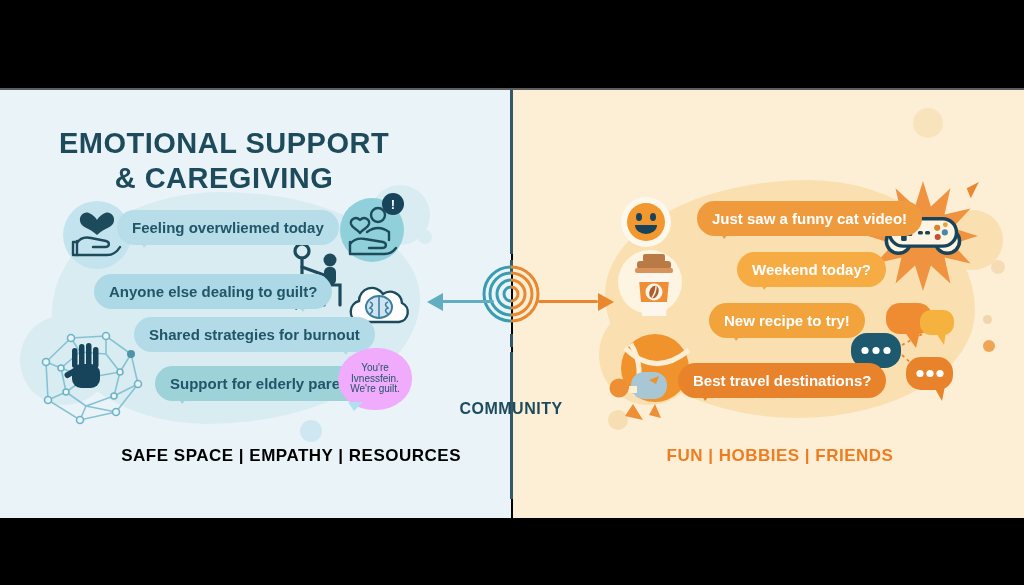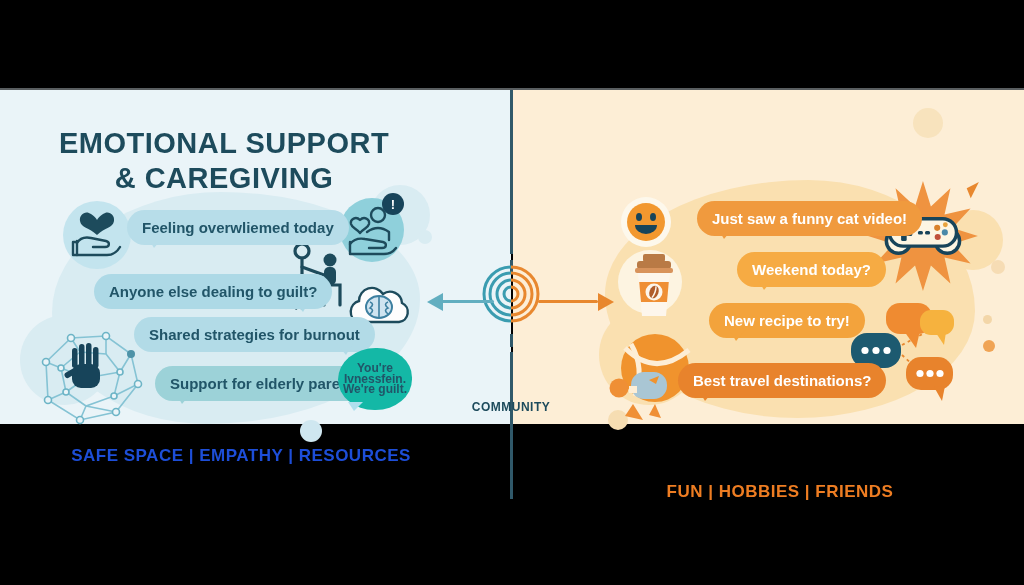--- a/index.html
+++ b/index.html
@@ -1,44 +1,44 @@
 <!DOCTYPE html>
 <html><head>
 <meta charset="utf-8">
 <style>
   html,body{margin:0;padding:0;background:#000;}
   .frame{position:relative;width:1024px;height:585px;background:#000;overflow:hidden;
          font-family:"Liberation Sans","DejaVu Sans",sans-serif;}
   .stage{position:absolute;top:88px;left:0;width:1024px;height:409px;border-top:2px solid #595e60;}
-  .panel{position:absolute;top:0;height:334px;}
+  .panel{position:absolute;top:0;height:428px;}
   .panel-left{left:0;width:511px;background:#eaf4f8;}
   .panel-right{left:513px;width:511px;background:#fdeed6;}
   .divider{position:absolute;left:510px;width:3px;background:#30596a;}
   .blob{position:absolute;}
   .title{position:absolute;text-align:center;font-weight:800;letter-spacing:.5px;}
   .title-left{left:24px;top:36px;width:400px;font-size:29px;line-height:35px;color:#1d4b5c;}
   .bubble{position:absolute;display:inline-flex;align-items:center;justify-content:center;
           height:35px;padding:0 15px;border-radius:18px;font-weight:700;font-size:15px;
           white-space:nowrap;background:var(--bc);}
   .bubble::after{content:'';position:absolute;bottom:-10px;left:20px;width:0;height:0;
           border:7px solid transparent;border-top:12px solid var(--bc);border-right-width:10px;}
   .bubble.tail-right::after{left:auto;right:22px;border-right-width:7px;border-left-width:10px;}
   .bubble-teal{color:#215568;}
   .bubble-orange{color:#ffffff;text-align:center;}
   .footer{position:absolute;top:356px;text-align:center;font-weight:800;font-size:17px;letter-spacing:.5px;}
-  .footer-left{left:21px;width:440px;color:#1d4ed8;}
+  .footer-left{left:21px;width:440px;color:#000000;text-align:right;}
   .footer-right{left:560px;width:440px;color:#ee7d22;}
   .circle{position:absolute;border-radius:50%;}
   .community-label{position:absolute;left:431px;top:310px;width:160px;text-align:center;
-          font-weight:800;font-size:12px;color:#1d4b5c;letter-spacing:.5px;}
+          font-weight:800;font-size:16px;color:#1d4b5c;letter-spacing:.5px;}
   .arrow-shaft{position:absolute;height:3px;border-radius:2px;}
   .arrow-head{position:absolute;width:0;height:0;border:9px solid transparent;}
-  .mini-bubble{position:absolute;left:338px;top:258px;width:74px;height:62px;background:#14b8a6;
+  .mini-bubble{position:absolute;left:338px;top:258px;width:74px;height:62px;background:#f0abfc;
           border-radius:52% 48% 50% 50%;display:flex;flex-direction:column;align-items:center;
-          justify-content:center;font-weight:700;font-size:12px;line-height:10.5px;color:#215568;text-align:center;}
+          justify-content:center;font-weight:400;font-size:10px;line-height:10.5px;color:#215568;text-align:center;}
   .mini-bubble::after{content:'';position:absolute;bottom:-7px;left:10px;border:6px solid transparent;
           border-top:9px solid #b0dfee;border-right-width:9px;}
   .badge{position:absolute;width:22px;height:22px;border-radius:50%;background:#17445a;color:#fff;
           display:flex;align-items:center;justify-content:center;font-weight:800;font-size:13px;}
   .abs{position:absolute;}
 </style>
 </head>
 <body>
 
 <div class="frame">
@@ -128,21 +128,21 @@
         <g fill="#17445a">
           <rect x="44" y="38" width="28" height="24" rx="9"></rect>
           <rect x="44" y="22" width="5.5" height="20" rx="2.7"></rect>
           <rect x="51" y="18" width="5.5" height="24" rx="2.7"></rect>
           <rect x="58" y="17" width="5.5" height="25" rx="2.7"></rect>
           <rect x="65" y="21" width="5.5" height="21" rx="2.7"></rect>
           <rect x="36" y="44" width="14" height="6" rx="3" transform="rotate(-30 43 47)"></rect>
         </g>
       </svg>
 
-      <div class="bubble bubble-teal" style="--bc:#b7dde9;left:127px;top:120px;">
+      <div class="bubble bubble-teal" style="--bc:#b7dde9;left:117px;top:120px;">
         <span>Feeling overwliemed today</span>
       </div>
       <div class="bubble bubble-teal tail-right" style="--bc:#add9e6;left:94px;top:184px;">
         <span>Anyone else dealing to guilt?</span>
       </div>
       <div class="bubble bubble-teal tail-right" style="--bc:#b2dbe7;left:134px;top:227px;">
         <span>Shared strategies for burnout</span>
       </div>
       <div class="bubble bubble-teal" style="--bc:#9cd2d8;left:155px;top:276px;">
         <span>Support for elderly parents</span>
@@ -247,21 +247,21 @@
       <div class="bubble bubble-orange" style="--bc:#f6ab43;left:224px;top:162px;">
         <span>Weekend today?</span>
       </div>
       <div class="bubble bubble-orange" style="--bc:#e8832c;left:165px;top:273px;">
         <span>Best travel destinations?</span>
       </div>
       <div class="bubble bubble-orange" style="--bc:#f3a33c;left:196px;top:213px;">
         <span>New recipe to try!</span>
       </div>
 
-      <div class="footer footer-right" style="left:47px;margin-top:36px;">FUN | HOBBIES | FRIENDS</div>
+      <div class="footer footer-right" style="left:47px;">FUN | HOBBIES | FRIENDS</div>
     </div>
 
     <div class="divider" style="top:0;height:164px;"></div>
     <div class="divider" style="top:170px;height:13px;"></div>
     <div class="divider" style="top:244px;height:13px;"></div>
     <div class="divider" style="top:262px;height:147px;"></div>
 
     <svg class="abs" style="left:481px;top:174px;" width="60" height="60" viewBox="0 0 60 60">
       <defs>
         <clipPath id="halfL">

